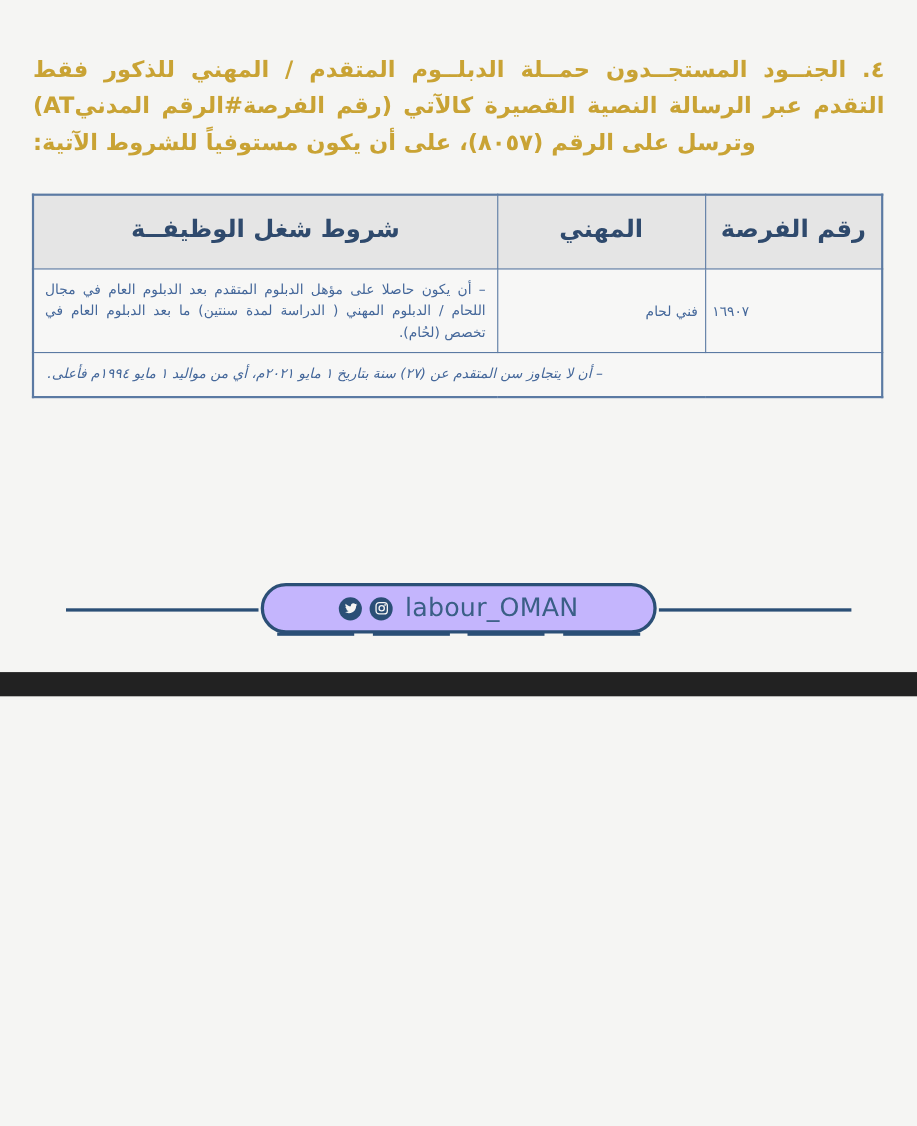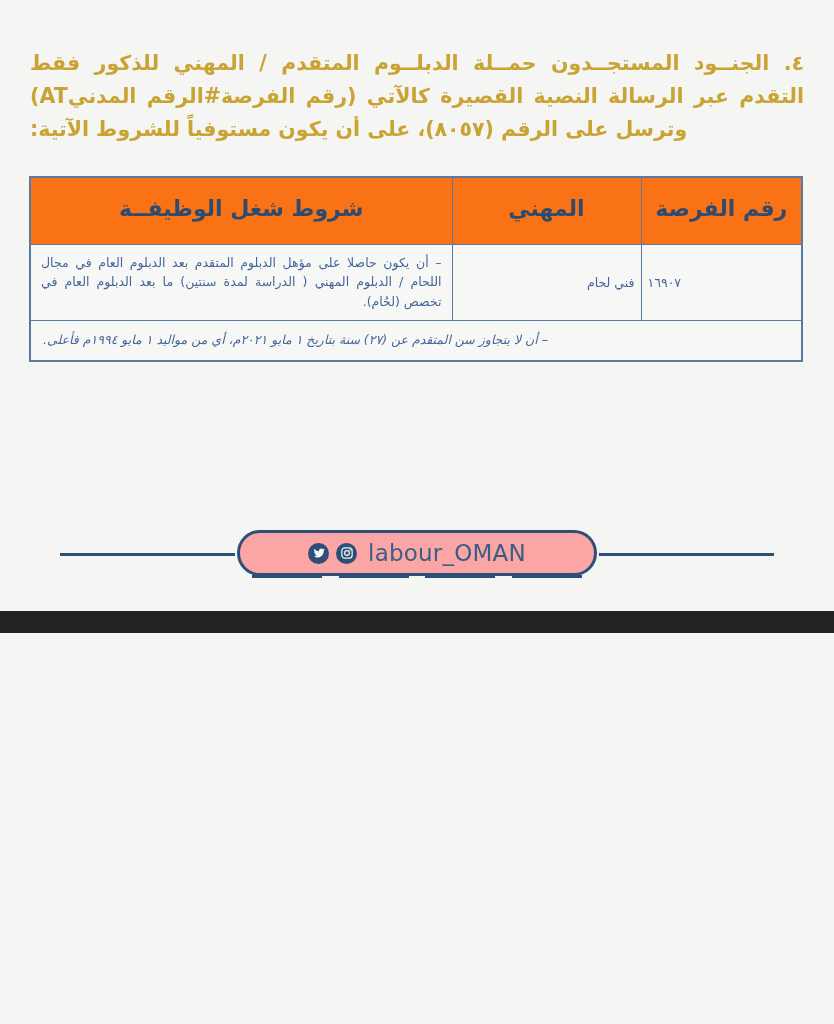--- a/index.html
+++ b/index.html
@@ -64,21 +64,21 @@
     right: 31px;
     width: 772px;
   }
   .jobtable th,
   .jobtable td {
     border: 1px solid #5b7aa3;
     padding: 0;
     vertical-align: middle;
   }
   .jobtable thead th {
-    background: #f97316;
+    background: #e5e5e5;
     color: #2f4a6d;
     font-size: 22px;
     font-weight: bold;
     text-align: center;
     height: 56px;
     padding: 2px 8px 8px 8px;
     letter-spacing: 0.3px;
   }
   .jobtable tbody td {
     background: #f7f7f6;
@@ -132,21 +132,21 @@
 
   .pill {
     position: absolute;
     top: 6px;
     left: 50%;
     transform: translateX(-50%);
     width: 360px;
     height: 46px;
     border: 3px solid #2b4f76;
     border-radius: 24px;
-    background: #fca5a5;
+    background: #c4b5fd;
     display: flex;
     align-items: center;
     justify-content: center;
     gap: 7px;
     box-sizing: border-box;
     direction: ltr;
   }
   .dash-row {
     position: absolute;
     top: 51px;

